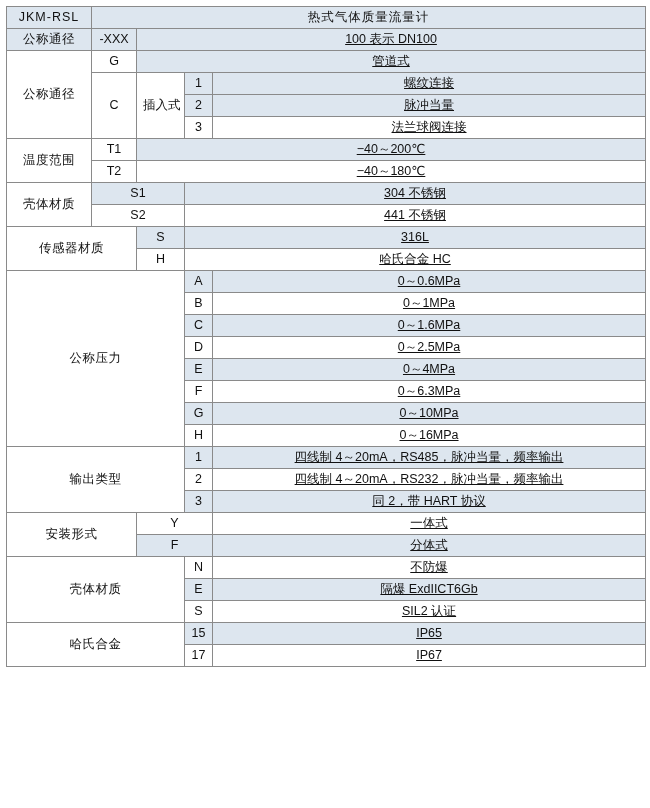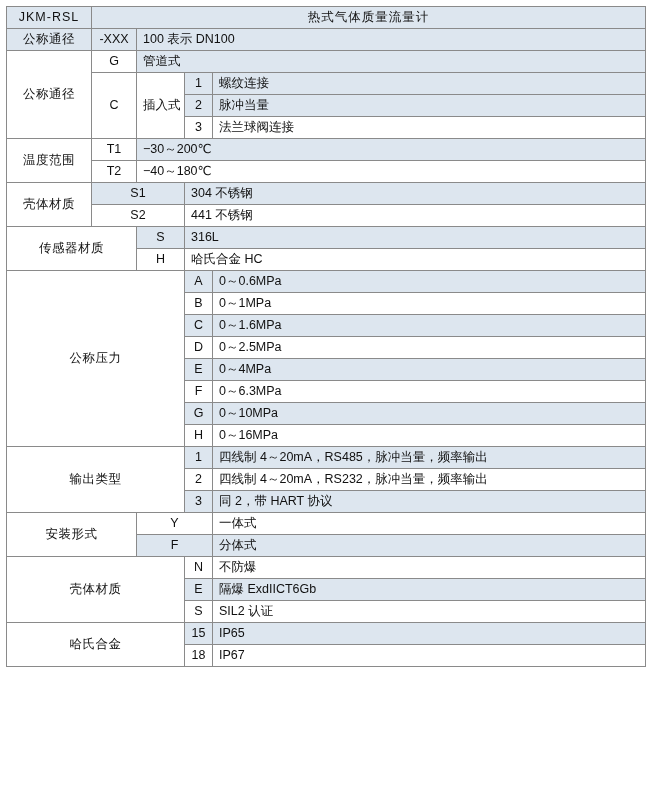--- a/index.html
+++ b/index.html
@@ -50,23 +50,24 @@
   .title {
     text-align: center;
     font-size: 14px;
     letter-spacing: 1px;
   }
   .code {
     text-align: center;
     font-size: 12.5px;
   }
   .val {
-    text-align: left;
+    text-align: center;
     font-size: 12.5px;
     padding-left: 8px;
+    text-decoration: underline;
   }
   .tall {
     height: 30px;
   }
 </style>
 </head>
 <body>
 
 <div id="sheet">
   <table class="spec">
@@ -107,21 +108,21 @@
         <td class="shade val" colspan="2">脉冲当量</td>
       </tr>
       <tr>
         <td class="plain code">3</td>
         <td class="plain val" colspan="2">法兰球阀连接</td>
       </tr>
 
       <tr>
         <td class="plain cat" rowspan="2">温度范围</td>
         <td class="plain code">T1</td>
-        <td class="shade val" colspan="4">−30～200℃</td>
+        <td class="shade val" colspan="4">−40～200℃</td>
       </tr>
       <tr>
         <td class="plain code">T2</td>
         <td class="plain val" colspan="4">−40～180℃</td>
       </tr>
 
       <tr>
         <td class="plain cat" rowspan="2">壳体材质</td>
         <td class="shade code" colspan="2">S1</td>
         <td class="shade val" colspan="3">304 不锈钢</td>
@@ -212,19 +213,19 @@
         <td class="plain code tall">S</td>
         <td class="plain val tall" colspan="2">SIL2 认证</td>
       </tr>
 
       <tr>
         <td class="plain cat" rowspan="2" colspan="3">哈氏合金</td>
         <td class="shade code tall">15</td>
         <td class="shade val tall" colspan="2">IP65</td>
       </tr>
       <tr>
-        <td class="plain code tall">18</td>
+        <td class="plain code tall">17</td>
         <td class="plain val tall" colspan="2">IP67</td>
       </tr>
 
     </tbody>
   </table>
 </div>
 
 </body></html>

